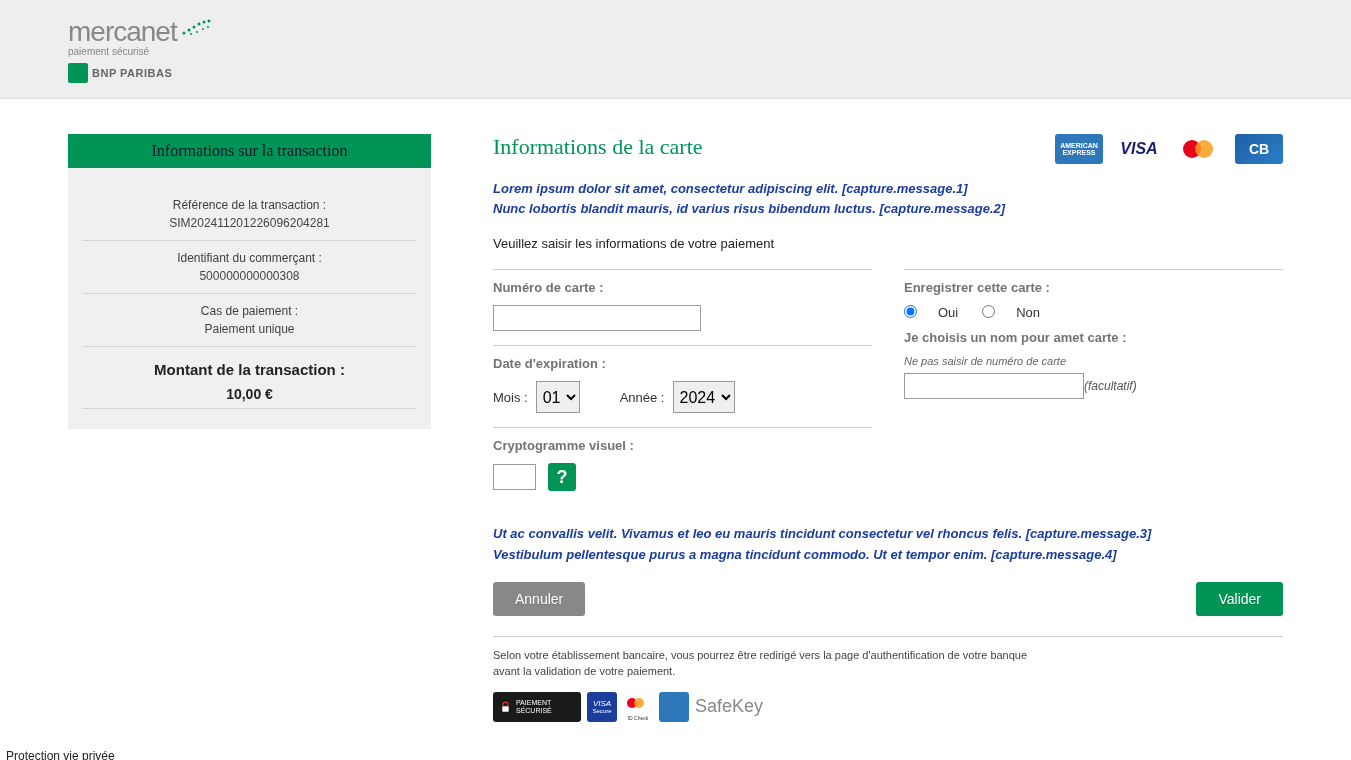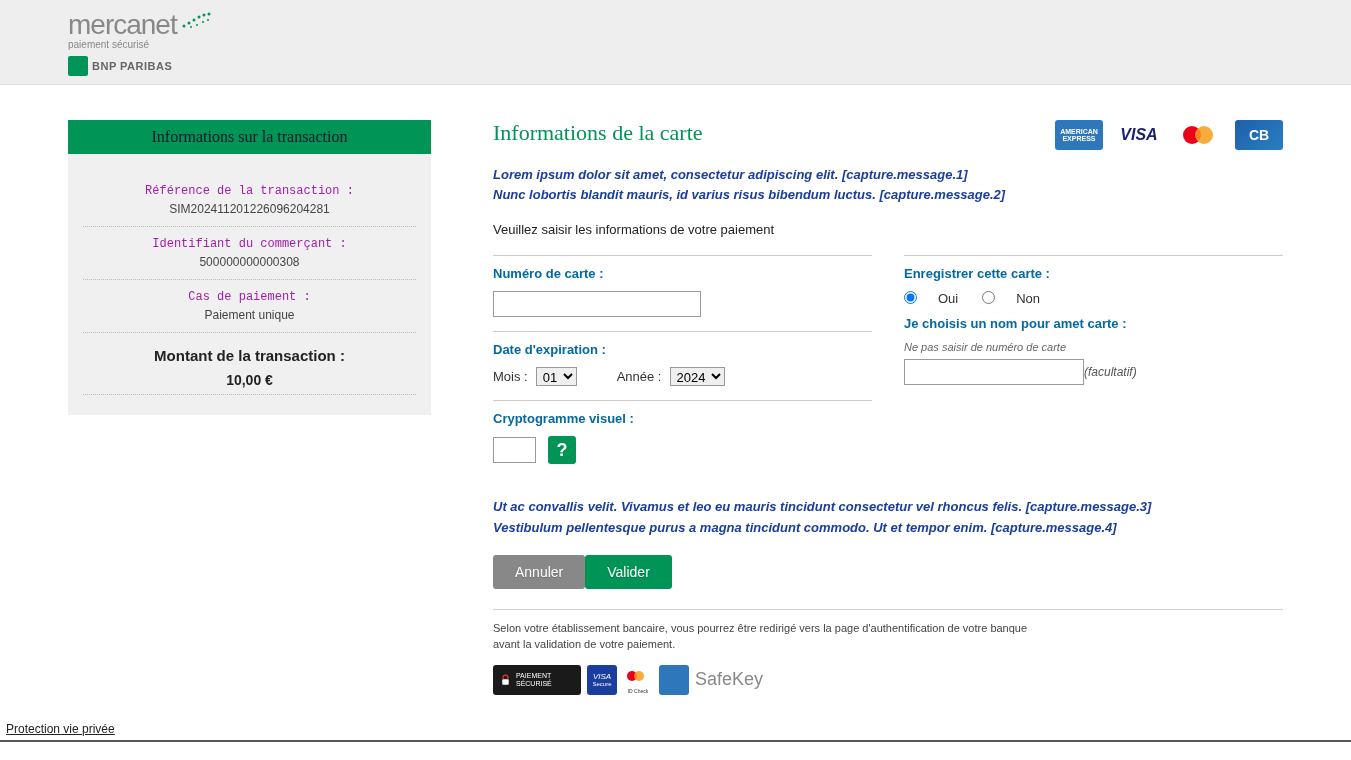--- a/index.html
+++ b/index.html
@@ -1,36 +1,36 @@
 <!DOCTYPE html>
 <html><head>
   <meta charset="utf-8">
   <style>
     * { box-sizing: border-box; margin: 0; padding: 0; }
     body { font-family: Arial, Helvetica, sans-serif; background: #fff; color: #333; font-size: 13px; }
     
-    .header-bar { background: #eeeeee; height: 85px; border-bottom: 1px solid #ddd; padding-left: 68px; display: flex; align-items: center; }
+    .header-bar { background: #eeeeee; height: 99px; border-bottom: 1px solid #ddd; padding-left: 68px; display: flex; align-items: center; }
     
     .logo-block { display: flex; flex-direction: column; }
     .logo-mercanet { display: flex; align-items: flex-start; }
     .logo-text { font-size: 28px; color: #888; font-weight: 300; letter-spacing: -1px; }
     .logo-dots { width: 40px; height: 20px; margin-left: 2px; margin-top: 2px; }
     .logo-tagline { font-size: 10px; color: #888; margin-top: -2px; }
     .logo-bnp { margin-top: 6px; display: flex; align-items: center; gap: 4px; }
     .bnp-square { width: 20px; height: 20px; background: #009456; border-radius: 2px; }
     .bnp-text { font-size: 11px; color: #666; font-weight: bold; letter-spacing: 0.5px; }
     
     .content { display: flex; padding: 35px 68px 20px 68px; gap: 62px; align-items: flex-start; }
     
     .sidebar { width: 363px; flex-shrink: 0; }
     .sidebar-header { background: #009456; color: #0f172a; text-align: center; padding: 8px 0; font-size: 16px; font-family: Georgia, serif; }
     .sidebar-body { background: #f0f0f0; padding: 20px 15px; }
     .tx-row { text-align: center; padding: 10px 0; border-bottom: 1px dotted #bbb; }
     .tx-row:last-child { border-bottom: none; }
-    .tx-label { font-size: 12px; color: #a21caf; margin-bottom: 4px; font-family: Liberation Mono, monospace; }
+    .tx-label { font-size: 12px; color: #404040; margin-bottom: 4px; }
     .tx-value { font-size: 12px; color: #444; }
     .tx-amount-row { text-align: center; padding: 14px 0 6px 0; border-bottom: 1px dotted #bbb; }
     .tx-amount-label { font-size: 15px; font-weight: bold; color: #222; margin-bottom: 8px; }
     .tx-amount-value { font-size: 14px; font-weight: bold; color: #222; }
     
     .main { flex: 1; }
     .main-header-row { display: flex; justify-content: space-between; align-items: flex-start; margin-bottom: 16px; gap: 40px; }
     .main-title { font-family: Georgia, serif; font-size: 22px; color: #009456; font-weight: normal; }
     .card-logos { display: flex; gap: 12px; align-items: center; }
     .card-logo { width: 48px; height: 30px; border-radius: 3px; display: flex; align-items: center; justify-content: center; font-size: 9px; font-weight: bold; }
@@ -41,35 +41,35 @@
     .mc-circle2 { width: 18px; height: 18px; background: #f79e1b; border-radius: 50%; position: absolute; left: 20px; top: 6px; opacity: 0.85; }
     .cb-logo { background: linear-gradient(135deg, #1e5fa8, #2a7fc4); color: #fff; font-size: 14px; }
     
     .capture-msg { color: #1a3d9e; font-weight: bold; font-style: italic; font-size: 13px; line-height: 1.4; margin-bottom: 2px; }
     .capture-block { margin-bottom: 18px; }
     .instruction { font-weight: normal; font-size: 13px; color: #222; margin-bottom: 18px; }
     
     .form-columns { display: flex; gap: 32px; }
     .form-col { flex: 1; }
     .form-group { border-top: 1px solid #ccc; padding-top: 10px; padding-bottom: 14px; }
-    .form-label { font-weight: bold; font-size: 13px; color: #0369a1; margin-bottom: 10px; display: block; }
+    .form-label { font-weight: bold; font-size: 13px; color: #737373; margin-bottom: 10px; display: block; }
     .text-input { width: 208px; height: 26px; border: 1px solid #999; padding: 2px 4px; font-size: 13px; }
     .cvv-input { width: 43px; height: 26px; border: 1px solid #999; padding: 2px 4px; font-size: 13px; }
-    .select-input { height: 19px; border: 1px solid #999; font-size: 13px; padding: 1px 2px; }
+    .select-input { height: 32px; border: 1px solid #999; font-size: 16px; padding: 1px 2px; }
     .expiry-row { display: flex; align-items: center; gap: 8px; font-size: 13px; }
     .cvv-row { display: flex; align-items: center; gap: 12px; }
     .help-btn { width: 28px; height: 28px; background: #009456; color: #fff; border: none; border-radius: 3px; font-size: 18px; font-weight: bold; cursor: pointer; }
     .radio-row { display: flex; gap: 24px; align-items: center; margin-bottom: 8px; }
     .radio-item { display: flex; align-items: flex-start; gap: 21px; font-size: 13px; }
     .card-name-hint { font-size: 11px; color: #666; font-style: italic; margin-bottom: 6px; }
     .name-row { display: flex; align-items: center; }
     .optional-hint { font-style: italic; font-size: 12px; color: #555; }
     .name-input { width: 180px; height: 26px; border: 1px solid #999; padding: 2px 4px; font-size: 13px; }
     
-    .buttons-row { display: flex; justify-content: flex-start; margin-top: 18px; margin-bottom: 20px; }
+    .buttons-row { display: flex; justify-content: space-between; margin-top: 18px; margin-bottom: 20px; }
     .btn { padding: 9px 22px; border: none; border-radius: 3px; font-size: 14px; cursor: pointer; text-shadow: 0 1px 1px rgba(0,0,0,0.2); }
     .btn-cancel { background: #888; color: #fff; }
     .btn-submit { background: #009456; color: #fff; }
     
     .footer-section { border-top: 1px solid #ccc; padding-top: 10px; }
     .bank-notice { font-size: 11px; color: #444; line-height: 1.5; margin-bottom: 12px; max-width: 560px; }
     .security-badges { display: flex; gap: 6px; align-items: center; }
     .sec-badge { height: 30px; border-radius: 3px; display: flex; align-items: center; justify-content: center; font-size: 8px; padding: 0 6px; }
     .sec-cb { background: #1a1a1a; color: #fff; width: 88px; }
     .sec-visa { background: #1a3d9e; color: #fff; width: 30px; flex-direction: column; line-height: 1; }

